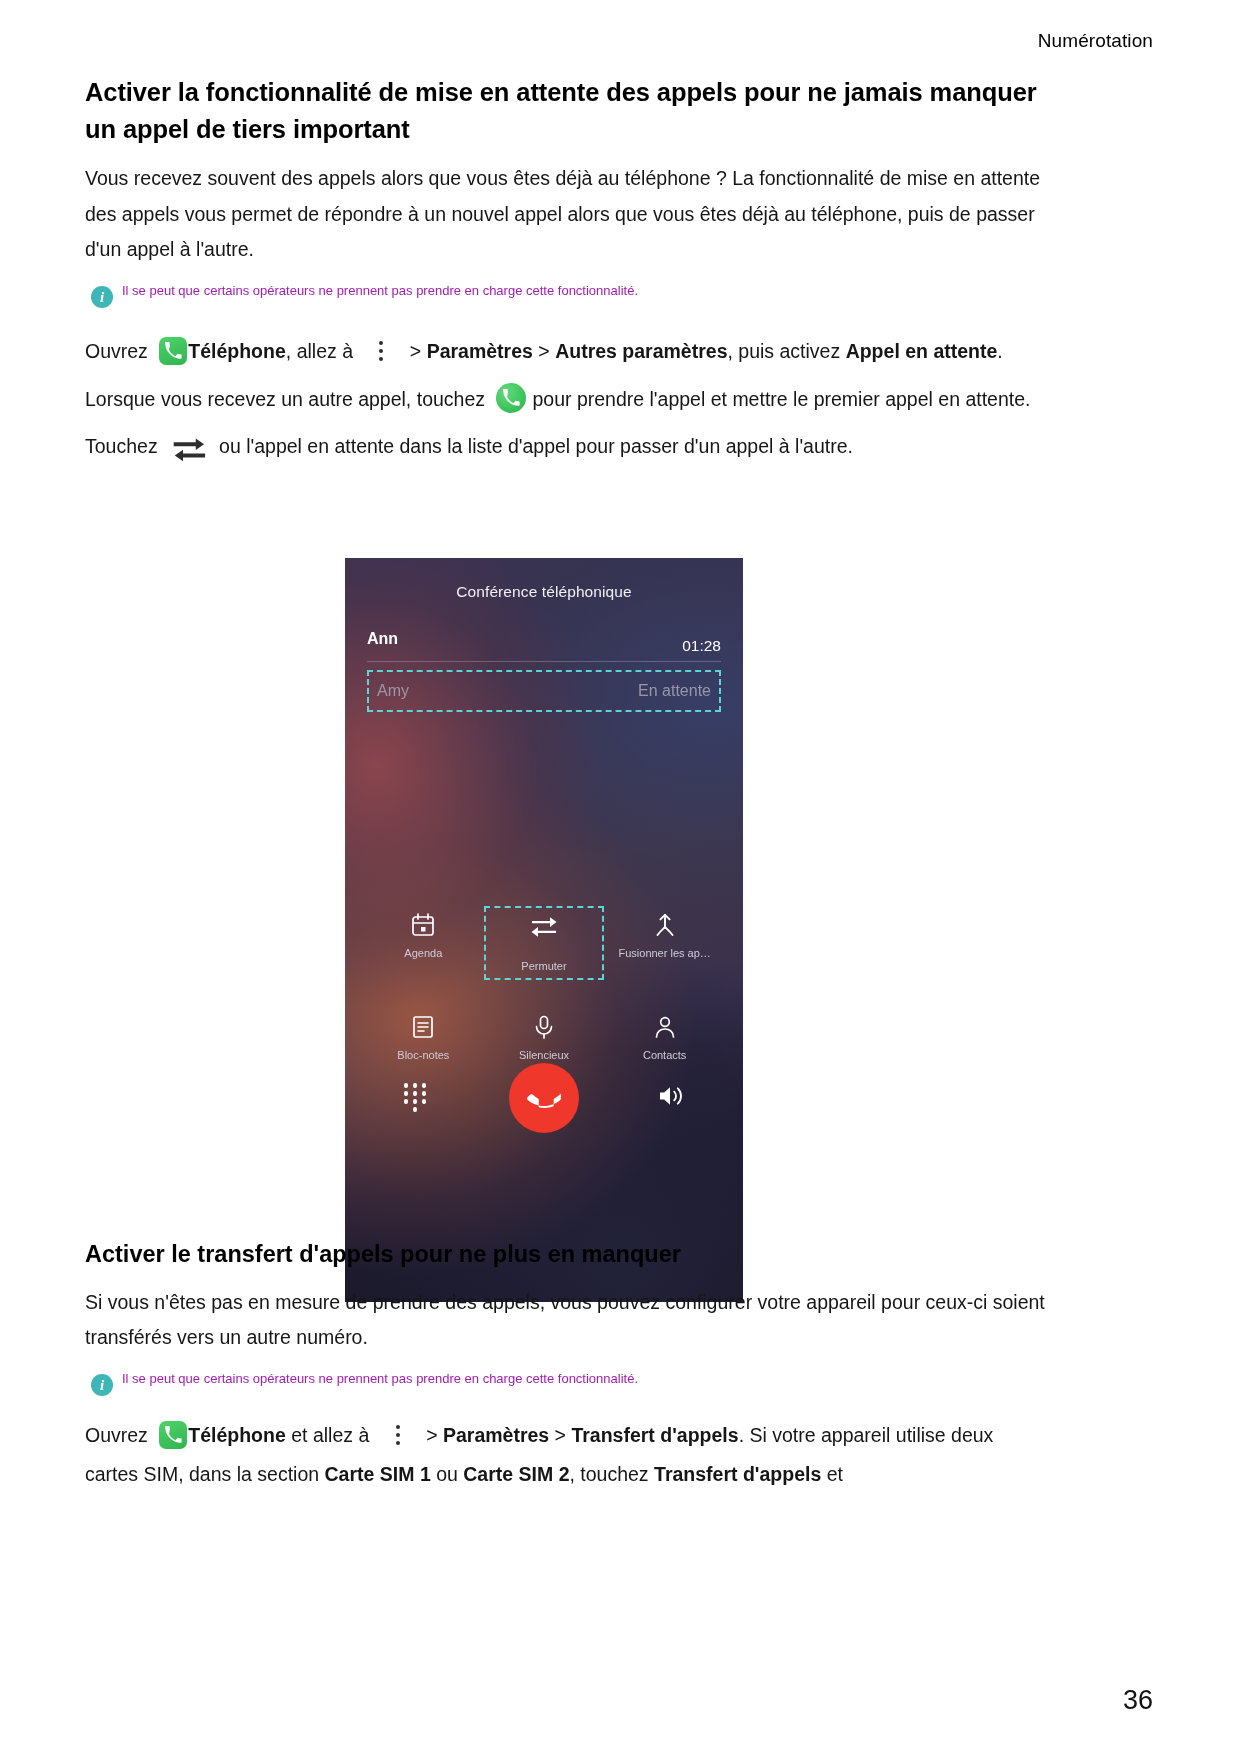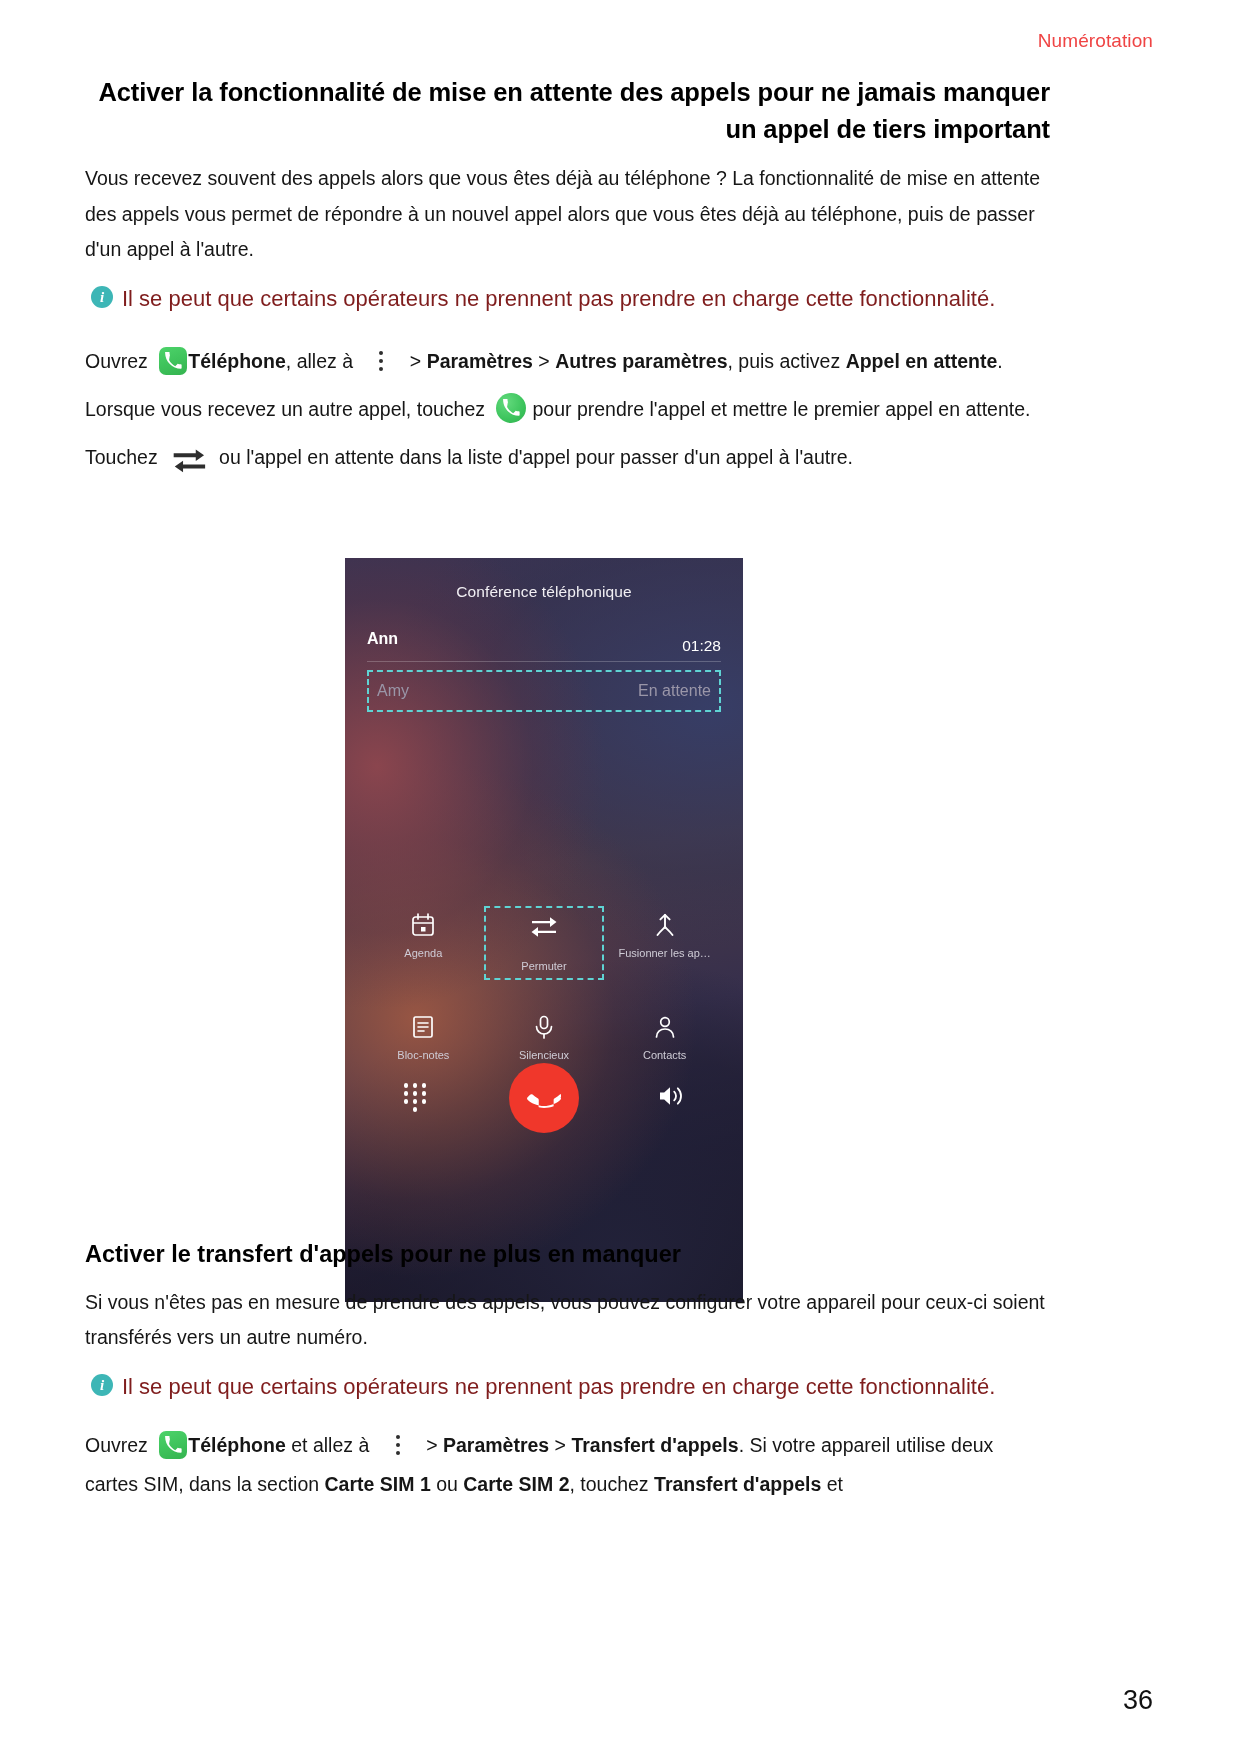--- a/index.html
+++ b/index.html
@@ -21,41 +21,40 @@
     height: 1754px;
     padding: 0;
   }
 
   
   .running-header {
     position: absolute;
     top: 30px;
     right: 88px;
     font-size: 19px;
-    color: #ef4444;
+    color: #000000;
     letter-spacing: 0.1px;
   }
 
   
   .content {
     position: absolute;
     left: 85px;
     top: 74px;
     width: 1072px;
   }
 
   h1.section-title {
     font-size: 25.5px;
     font-weight: bold;
     line-height: 1.44;
     margin: 0 0 14px 0;
     letter-spacing: -0.1px;
     color: #000;
     max-width: 965px;
-    text-align: right;
   }
   h2.section-title {
     font-size: 23.5px;
     font-weight: bold;
     line-height: 1.4;
     margin: 0 0 14px 0;
     color: #000;
   }
 
   p.para {
@@ -82,23 +81,23 @@
     color: #ffffff;
     font-family: "Liberation Serif", serif;
     font-style: italic;
     font-weight: bold;
     font-size: 15px;
     line-height: 22px;
     text-align: center;
     margin-top: 6px;
   }
   .note-text {
-    font-size: 22px;
+    font-size: 13px;
     line-height: 1.75;
-    color: #7f1d1d;
+    color: #a21caf;
   }
 
   
   .steps {
     font-size: 19.5px;
     line-height: 2.45;
     color: #161616;
     margin: 20px 0 0 0;
     max-width: 965px;
   }

